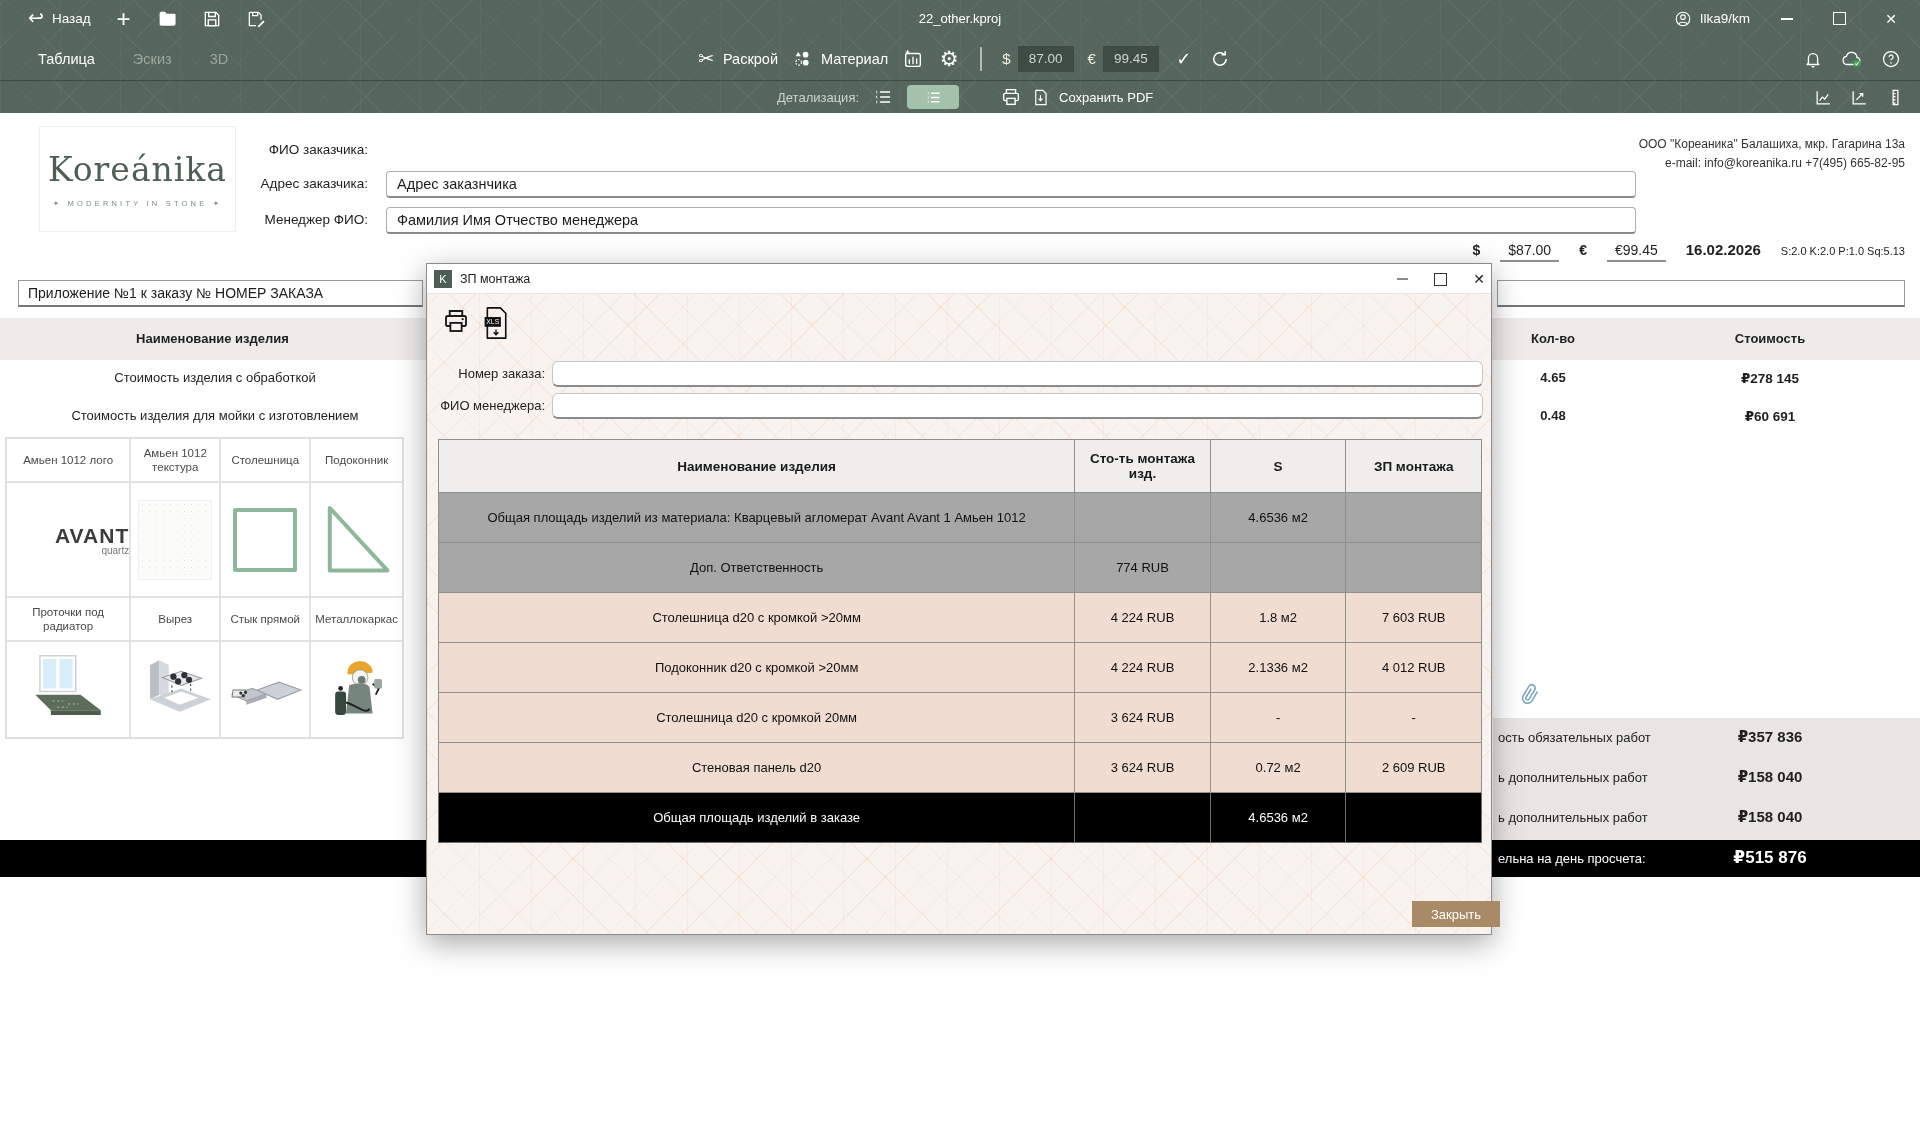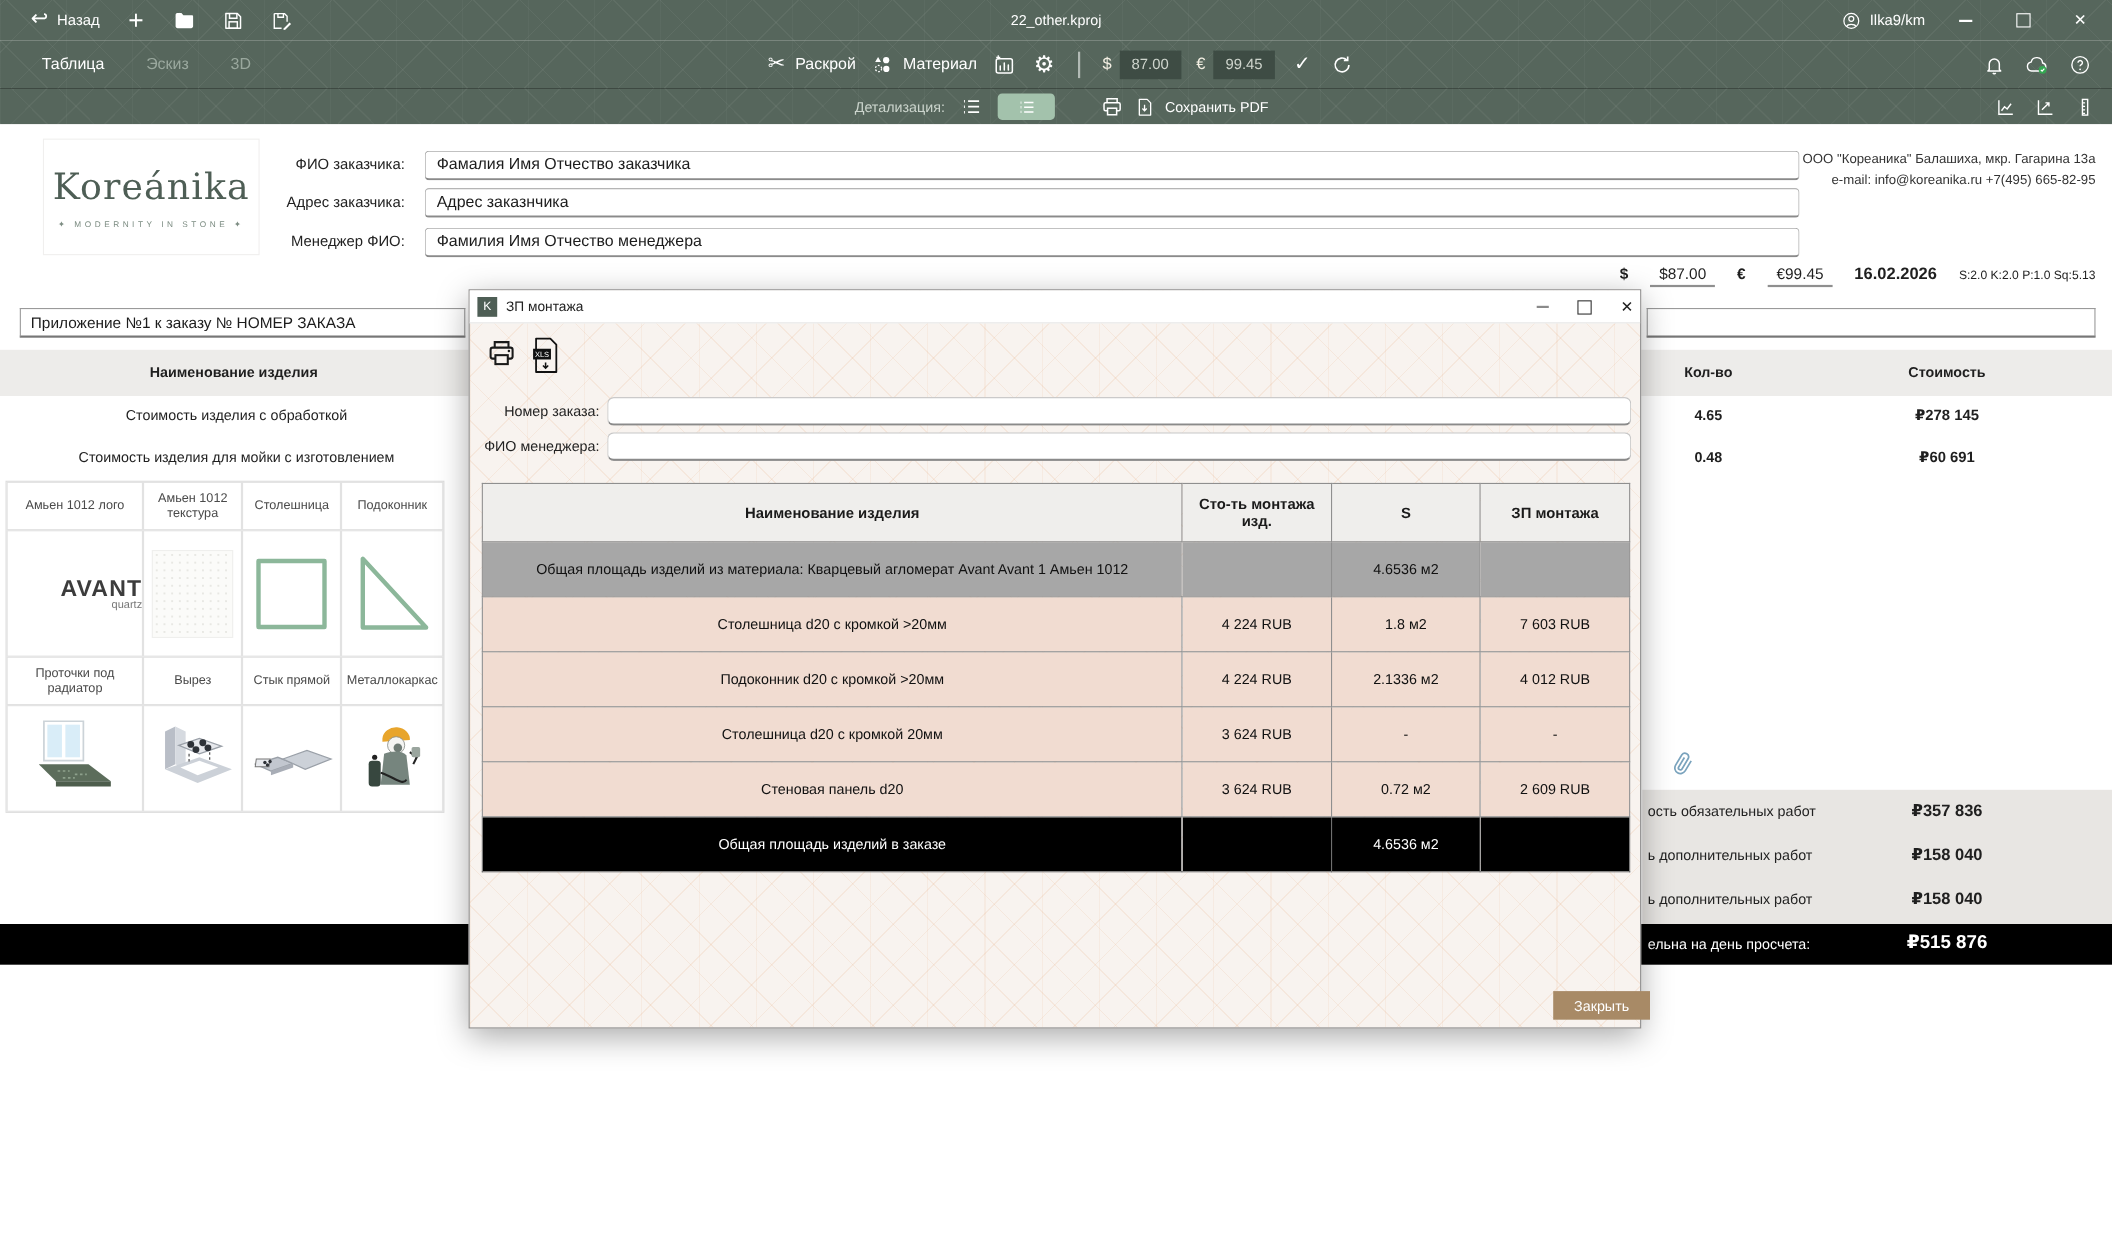--- a/index.html
+++ b/index.html
@@ -300,21 +300,20 @@
 
   <div class="doc">
 
     <div class="logobox">
       <div class="logotitle">Koreánika</div>
       <div class="logotag">✦ MODERNITY IN STONE ✦</div>
     </div>
 
     <div class="fldrow" style="top:24px;width:1708px;">
       <span class="fldlabel" style="left:203px;">ФИО заказчика:</span>
-      <input class="fldinput" value="Фамалия Имя Отчество заказчика" style="">
     </div>
     <div class="fldrow" style="top:58px;width:1920px;">
       <span class="fldlabel" style="left:203px;">Адрес заказчика:</span>
       <input class="fldinput" value="Адрес заказнчика" style="">
     </div>
     <div class="fldrow" style="top:94px;width:1920px;">
       <span class="fldlabel" style="left:203px;">Менеджер ФИО:</span>
       <input class="fldinput" value="Фамилия Имя Отчество менеджера" style="">
     </div>
 
@@ -513,20 +512,26 @@
         <th>Сто-ть монтажа изд.</th>
         <th>S</th>
         <th>ЗП монтажа</th>
       </tr>
       <tr class="r-gray">
         <td>Общая площадь изделий из материала: Кварцевый агломерат Avant Avant  1 Амьен 1012</td>
             <td></td>
         <td>4.6536 м2</td>
             <td></td>
       </tr>
+      <tr class="r-gray">
+        <td>Доп. Ответственность</td>
+            <td>774 RUB</td>
+        <td></td>
+            <td></td>
+      </tr>
       <tr class="r-beige">
         <td>Столешница d20 с кромкой &gt;20мм</td>
             <td>4 224 RUB</td>
         <td>1.8 м2</td>
             <td>7 603 RUB</td>
       </tr>
       <tr class="r-beige">
         <td>Подоконник d20 с кромкой &gt;20мм</td>
             <td>4 224 RUB</td>
         <td>2.1336 м2</td>

